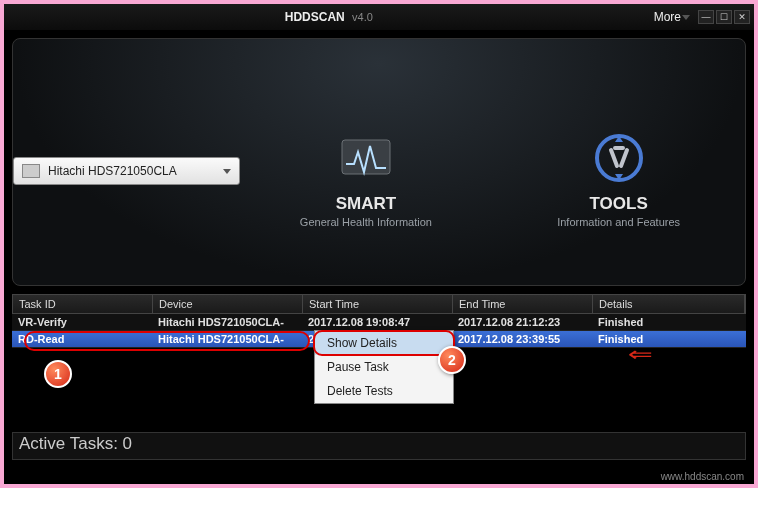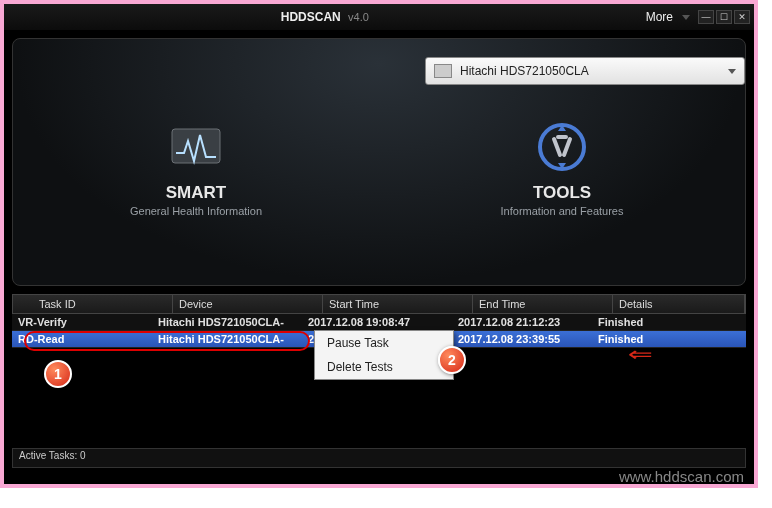--- a/index.html
+++ b/index.html
@@ -1,51 +1,51 @@
 <!DOCTYPE html>
 <html><head>
 <meta charset="utf-8">
 <style>
   * { margin: 0; padding: 0; box-sizing: border-box; font-family: 'Segoe UI', Tahoma, sans-serif; }
   body { background: #fff; width: 772px; height: 508px; overflow: hidden; }
   .window { width: 758px; height: 488px; border: 4px solid #f9a8d4; background: #000000; position: relative; }
   .titlebar { height: 26px; background: linear-gradient(#1a1a1a,#0c0c0c); display: flex; align-items: center; color: #eee; font-size: 12px; }
   .titlebar .title { flex: 1; text-align: center; }
   .tver { color: #888; font-size: 11px; margin-left: 4px; }
-  .titlebar .more { margin-right: 8px; cursor: pointer; display: flex; align-items: center; gap: 9px; }
+  .titlebar .more { margin-right: 8px; cursor: pointer; display: flex; align-items: center; gap: 1px; }
   .win-btns { display:flex; gap:2px; margin-right:4px; }
   .win-btn { width:16px; height:14px; background:#222; border:1px solid #444; display:flex; align-items:center; justify-content:center; color:#ccc; font-size:9px; cursor:pointer; }
-  .panel { margin: 8px; height: 248px; border: 1px solid #333; border-radius: 8px; background: radial-gradient(ellipse at 50% 10%, #2a3138 0%, #0e1012 70%); display:flex; flex-direction:column; align-items:flex-end; }
+  .panel { margin: 8px; height: 248px; border: 1px solid #333; border-radius: 8px; background: radial-gradient(ellipse at 50% 10%, #2a3138 0%, #0e1012 70%); display:flex; flex-direction:row; align-items:center; }
   .drive-select { margin-top: 18px; width: 320px; height: 28px; background: linear-gradient(#fafafa,#e2e2e2); border:1px solid #888; border-radius:3px; display:flex; align-items:center; padding:0 8px; cursor:pointer; position:relative; }
   .drive-icon { width:18px; height:14px; background:#ccc; border:1px solid #888; margin-right:8px; }
   .drive-text { flex:1; font-size:12px; color:#222; }
   .caret { width:0; height:0; border-left:4px solid transparent; border-right:4px solid transparent; border-top:5px solid #555; }
   .cat-row { display:flex; justify-content:space-around; width:100%; margin-top:32px; }
   .cat { display:flex; flex-direction:column; align-items:center; color:#e8e8e8; width:200px; cursor:default; }
   .cat-icon { width:60px; height:60px; display:flex; align-items:center; justify-content:center; }
   .cat h3 { font-size:17px; font-weight:600; margin-top:6px; }
   .cat .sub { font-size:11px; color:#9aa0a6; margin-top:2px; text-align:center; }
   .table-wrap { margin: 2px 8px 0 8px; }
-  .thead { display:flex; background: linear-gradient(#2a2a2a,#1a1a1a); border:1px solid #444;padding-left:20px; }
+  .thead { display:flex; background: linear-gradient(#2a2a2a,#1a1a1a); border:1px solid #444; }
   .th { font-size:11px; color:#ddd; padding:3px 6px; border-right:1px solid #444; }
   .c-task{width:140px;} .c-dev{width:150px;} .c-st{width:150px;} .c-et{width:140px;} .c-stat{flex:1;}
   .trow { display:flex; font-size:11px; color:#e0e0e0; background:#111; border-bottom:1px solid #222; height:17px; align-items:center; }
   .trow .td { padding:1px 6px;font-weight:bold; }
   .trow.sel { background: linear-gradient(#3b6fd6,#2a55b8); color:#fff; position:relative; }
   .row-hi { position:absolute; left:20px; top:327px; width:286px; height:20px; border:2px solid #d00; border-radius:10px; pointer-events:none; }
   .ctx-menu { position:absolute; left:310px; top:326px; width:140px; background:#f4f4f4; border:1px solid #888; box-shadow:2px 2px 5px rgba(0,0,0,.4); }
   .ctx-item { font-size:12px; padding:5px 12px; color:#222; cursor:pointer; }
   .ctx-item.hl { background:#c8dcf0; position:relative; }
   .ctx-item.hl::before { content:''; position:absolute; left:-2px; top:-1px; right:-2px; bottom:-1px; border:2px solid #d00; border-radius:9px; pointer-events:none; }
   .callout { position:absolute; width:28px; height:28px; border-radius:50%; background: radial-gradient(circle at 35% 30%, #ff8a5c, #d62818); border:2px solid #fff; color:#fff; font-weight:bold; font-size:14px; display:flex; align-items:center; justify-content:center; box-shadow:1px 1px 4px rgba(0,0,0,.5); }
   .callout.c1 { left:40px; top:356px; }
   .callout.c2 { left:434px; top:342px; }
-  .status-bar { position:absolute; left:8px; right:8px; bottom:16px; height:20px; background:#111; border:1px solid #333; color:#ccc; font-size:10px; padding:1px 6px; }
+  .status-bar { position:absolute; left:8px; right:8px; bottom:24px; height:28px; background:#111; border:1px solid #333; color:#ccc; font-size:17px; padding:1px 6px; }
   .footer { position:absolute; left:0; right:0; bottom:0; height:15px; display:flex; justify-content:flex-end; align-items:center; padding-right:10px; }
-  .footer a { color:#888; font-size:15px; text-decoration:none; }
+  .footer a { color:#888; font-size:10px; text-decoration:none; }
   .arrow { position:absolute; left:628px; top:338px; color:#d62818; font-size:20px; transform:scaleX(1.5); pointer-events:none; }
 </style>
 </head>
 <body>
 
 <div class="window">
   <div class="titlebar">
     <div class="title">
       <b>HDDSCAN</b>
       <span class="tver">v4.0</span>
@@ -112,20 +112,21 @@
       <div class="td c-dev">Hitachi HDS721050CLA-</div>
       <div class="td c-st">2017.12.08 21:12:24</div>
       <div class="td c-et">2017.12.08 23:39:55</div>
       <div class="td c-stat">Finished</div>
     </div>
   </div>
 
   <div class="row-hi"></div>
 
   <div class="ctx-menu">
+    <div class="ctx-item hl">Show Details</div>
     <div class="ctx-item">Pause Task</div>
     <div class="ctx-item">Delete Tests</div>
   </div>
 
   <div class="callout c1">1</div>
   <div class="callout c2">2</div>
   <div class="arrow">⇐</div>
 
   <div class="status-bar">
     <span>Active Tasks: 0</span>

